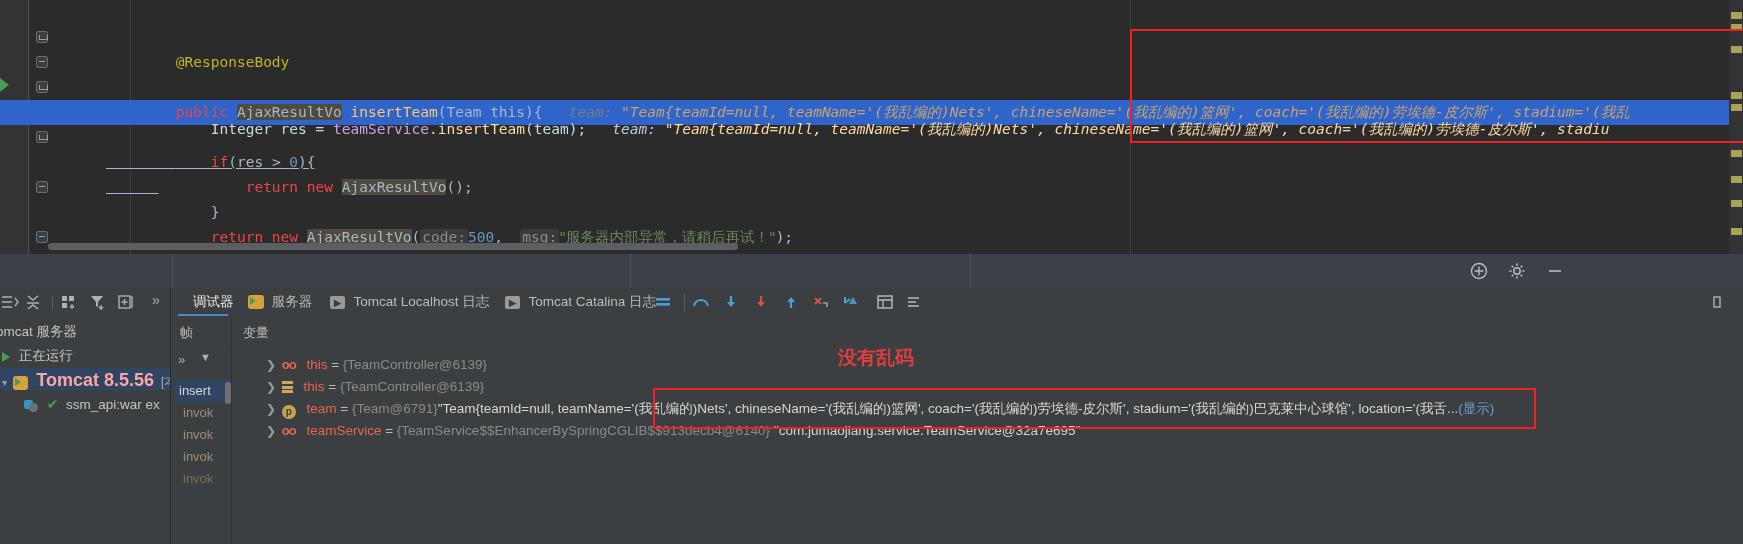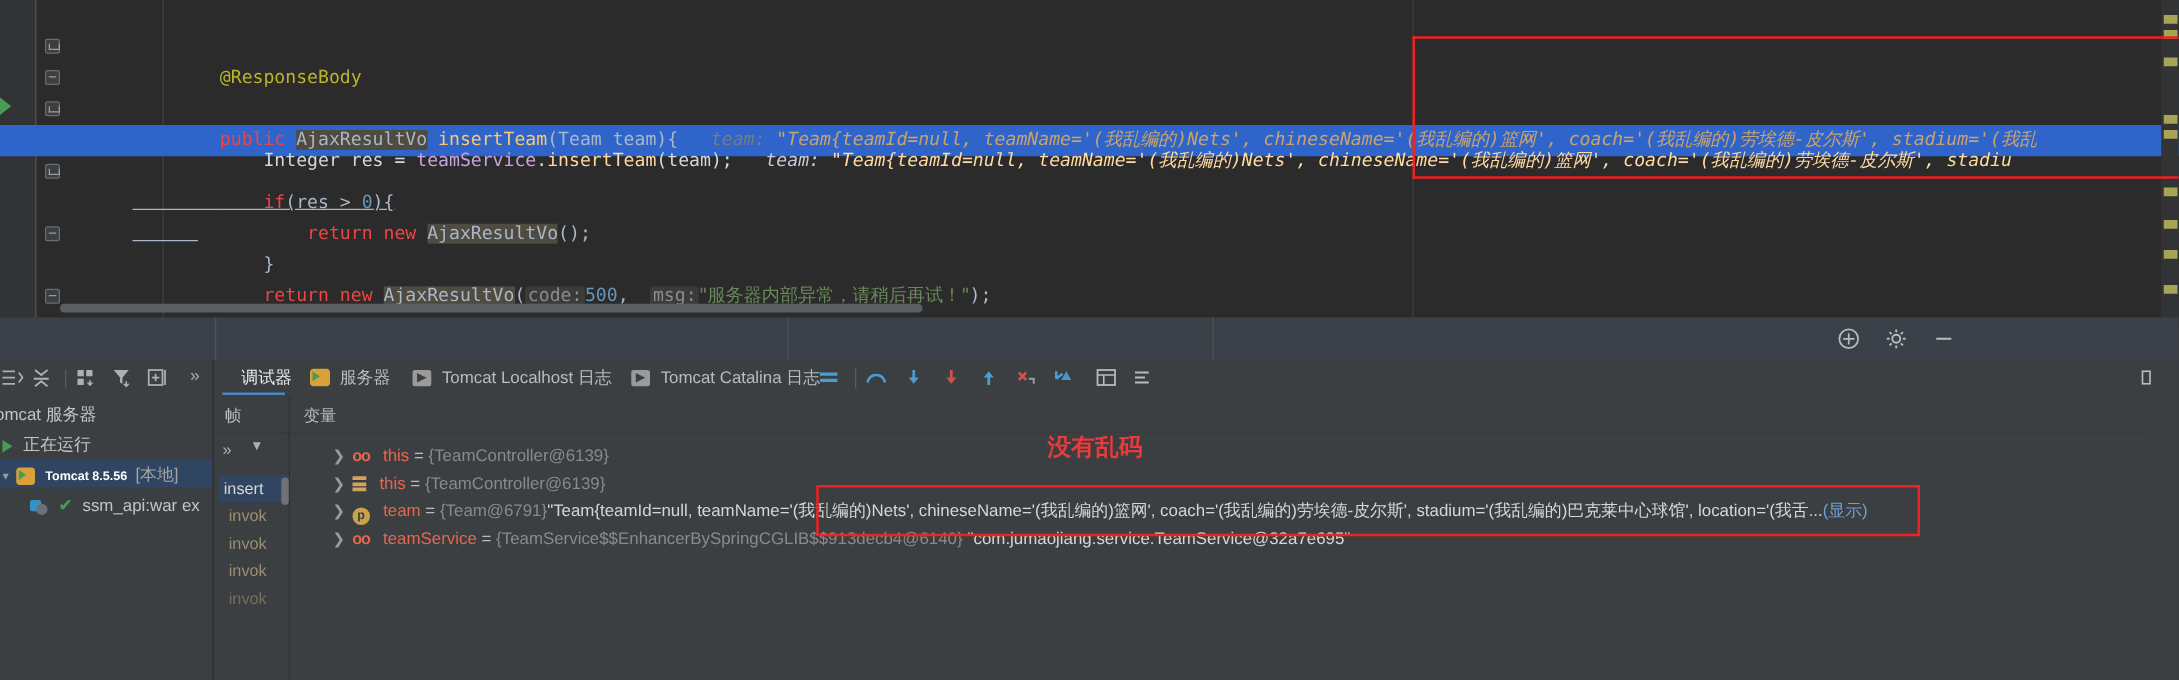--- a/index.html
+++ b/index.html
@@ -148,21 +148,21 @@
 
       
       <div class="ln" style="top:25px;left:46px;text-align:center;">
         <span class="ann">@ResponseBody</span>
       </div>
 
       
 
       
       <div class="ln" style="top:75px;left:46px;">
-        <span class="kw">public </span><span class="sel-bg">AjaxResultVo</span><span class="mth"> insertTeam</span><span>(Team team){</span><span class="hint">   team: </span><span class="hintv">"Team{teamId=null, teamName='(我乱编的)Nets', chineseName='(我乱编的)篮网', coach='(我乱编的)劳埃德-皮尔斯', stadium='(我乱</span>
+        <span class="kw">public </span><span class="sel-bg">AjaxResultVo</span><span class="mth"> insertTeam</span><span>(Team this){</span><span class="hint">   team: </span><span class="hintv">"Team{teamId=null, teamName='(我乱编的)Nets', chineseName='(我乱编的)篮网', coach='(我乱编的)劳埃德-皮尔斯', stadium='(我乱</span>
       </div>
 
       
       <div class="ln" style="top:92px;left:46px;">
         <span style="color:#d0d8e0;">    Integer res = </span><span style="color:#c9a3e0;">teamService</span><span style="color:#d0d8e0;">.</span><span style="color:#ffd9a0;">insertTeam</span><span style="color:#d0d8e0;">(team);</span><span class="hint" style="color:#c2cbd6;">   team: </span><span class="hintv" style="color:#ffd9a0;">"Team{teamId=null, teamName='(我乱编的)Nets', chineseName='(我乱编的)篮网', coach='(我乱编的)劳埃德-皮尔斯', stadiu</span>
       </div>
 
       
       <div class="ln" style="top:125px;left:46px;text-decoration:underline;">
         <span class="kw">    if</span><span>(res &gt; </span><span class="num">0</span><span>){</span>
@@ -274,21 +274,21 @@
       <span style="color:#c4c4c4;font-size:13.5px;">正在运行</span>
     </div>
 
     <div class="lp-row" style="top:51px;left:2px;">
       <span style="color:#9b9b9b;font-size:10px;margin-right:2px;">▾</span>
       <span style="display:inline-block;width:15px;height:14px;background:#d8a13a;border-radius:3px;
             vertical-align:middle;margin-right:5px;position:relative;">
         <span style="position:absolute;left:2px;top:2px;width:0;height:0;border-left:6px solid #499c54;
               border-top:4px solid transparent;border-bottom:4px solid transparent;"></span>
       </span>
-      <span style="color:#ffffff;font-weight:bold;font-size:10px;">Tomcat 8.5.56</span>
+      <span style="color:#fca5a5;font-weight:bold;font-size:18px;">Tomcat 8.5.56</span>
       <span style="color:#a5a5a5;font-size:13.5px;margin-left:3px;">[本地]</span>
     </div>
 
     <div class="lp-row" style="top:75px;left:24px;">
       <span style="display:inline-block;width:16px;height:14px;vertical-align:middle;position:relative;margin-right:3px;">
         <span style="position:absolute;left:0;top:1px;width:9px;height:9px;background:#3592c4;border-radius:2px;"></span>
         <span style="position:absolute;left:5px;top:4px;width:9px;height:9px;background:#6b7277;border-radius:50%;"></span>
       </span>
       <span style="color:#499c54;font-size:14px;font-weight:bold;margin-right:4px;">✔</span>
       <span style="color:#c4c4c4;font-size:13.5px;">ssm_api:war ex</span>

